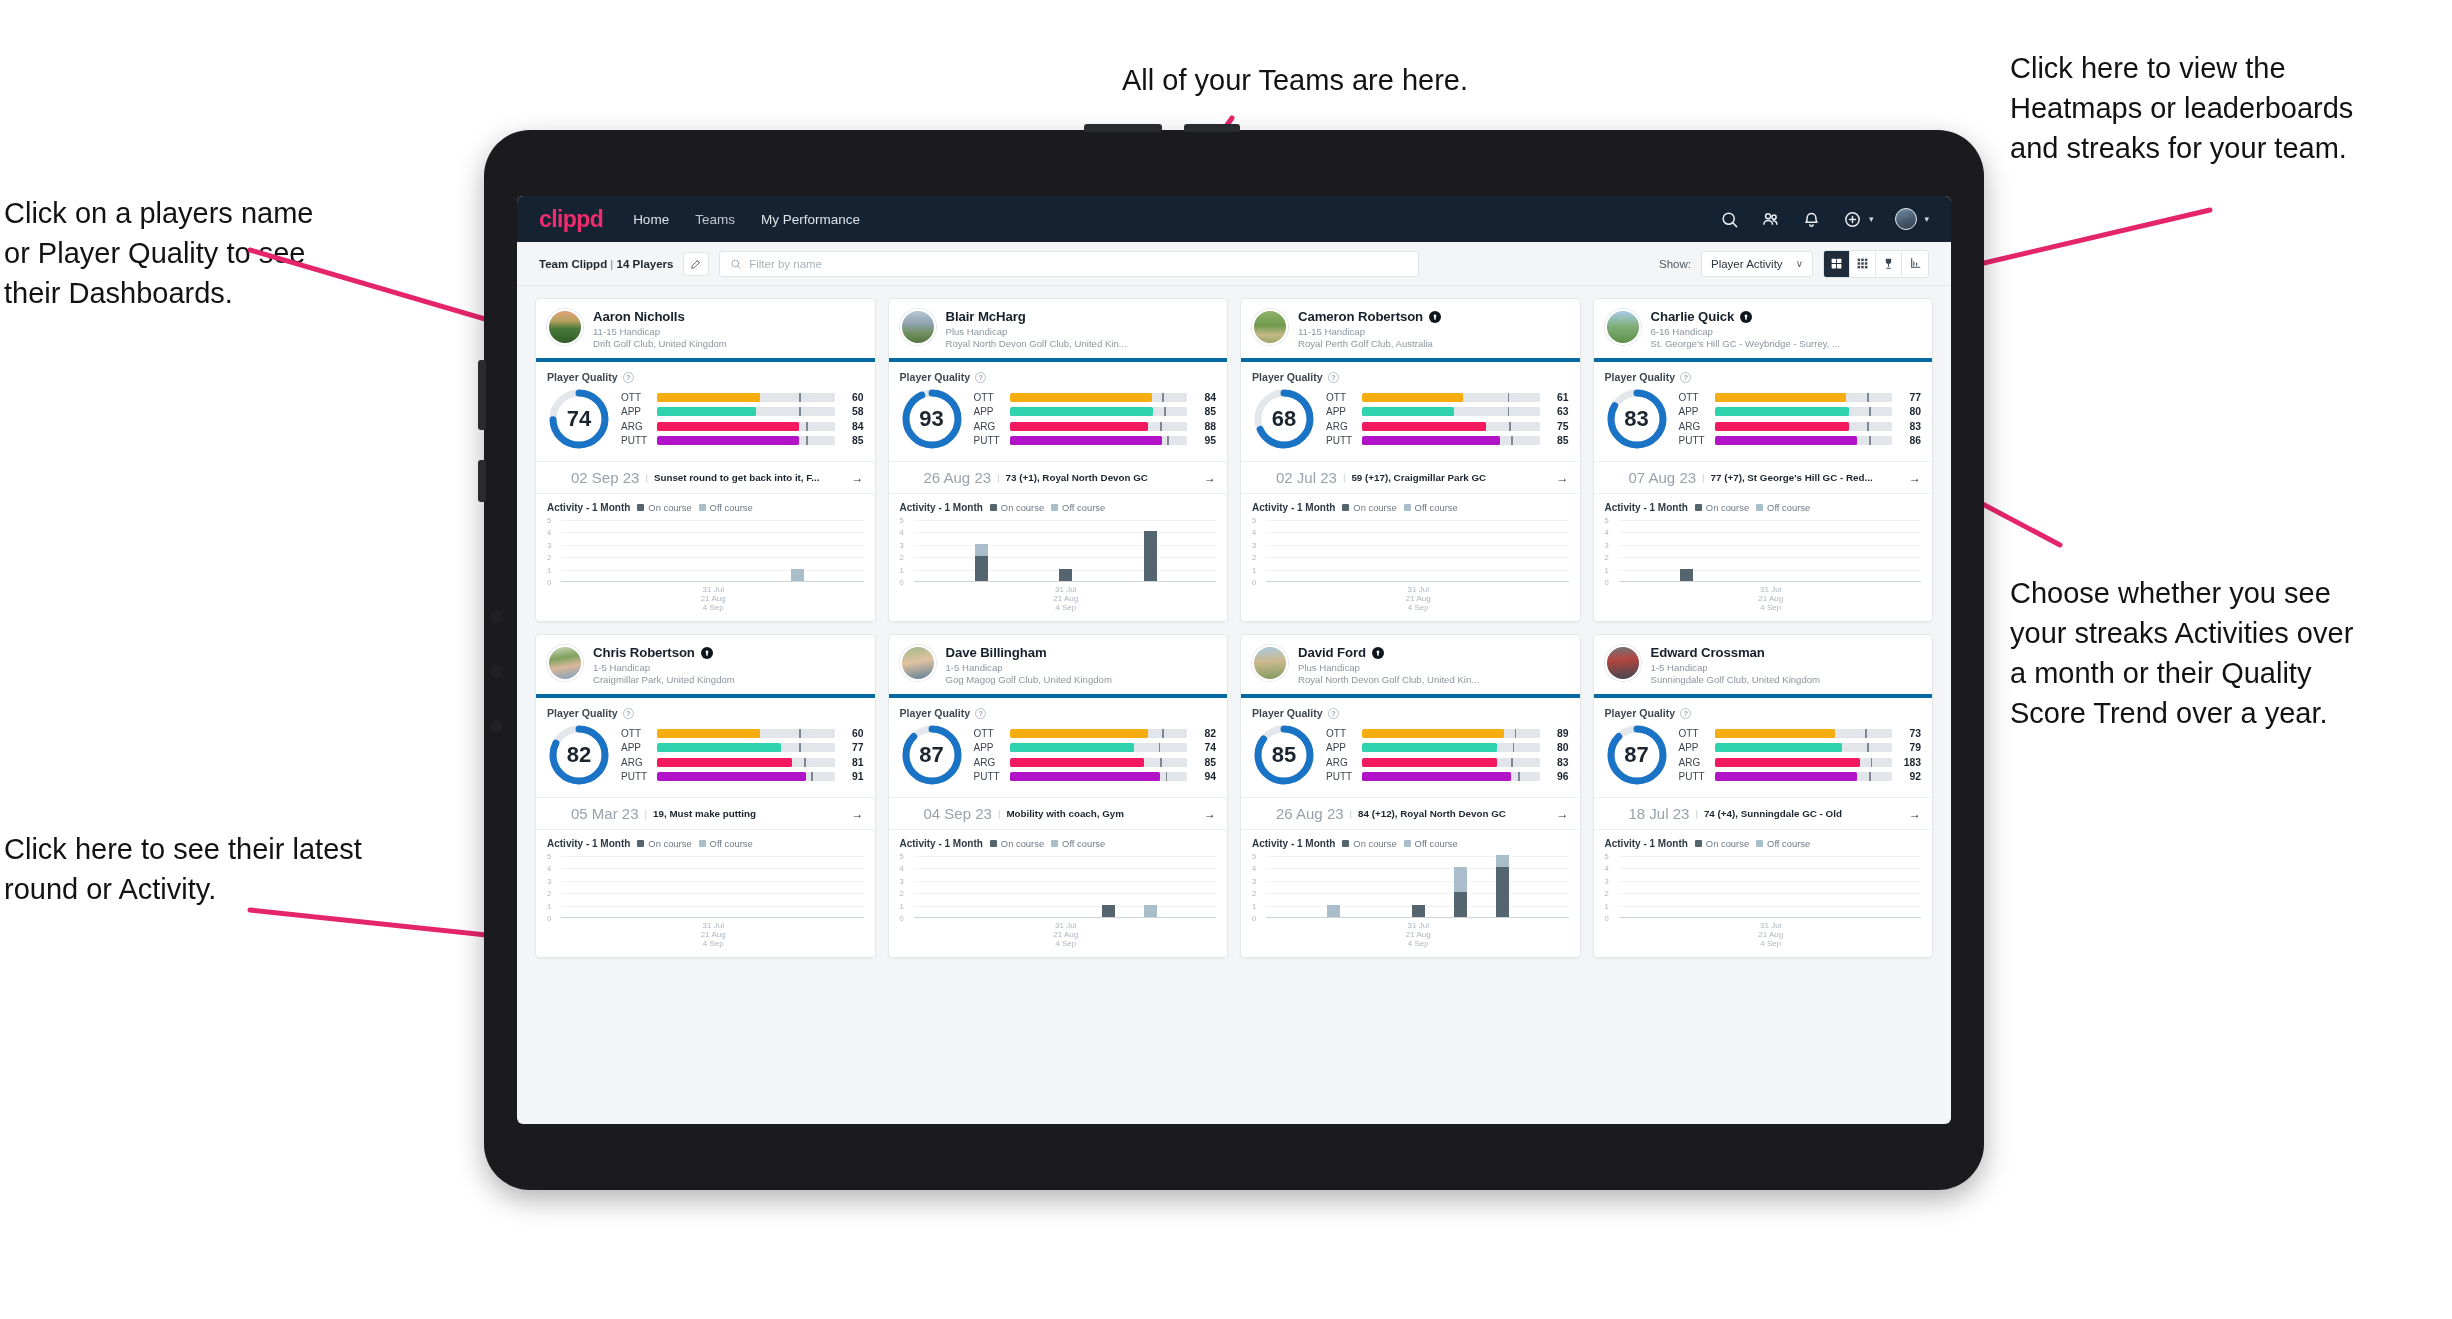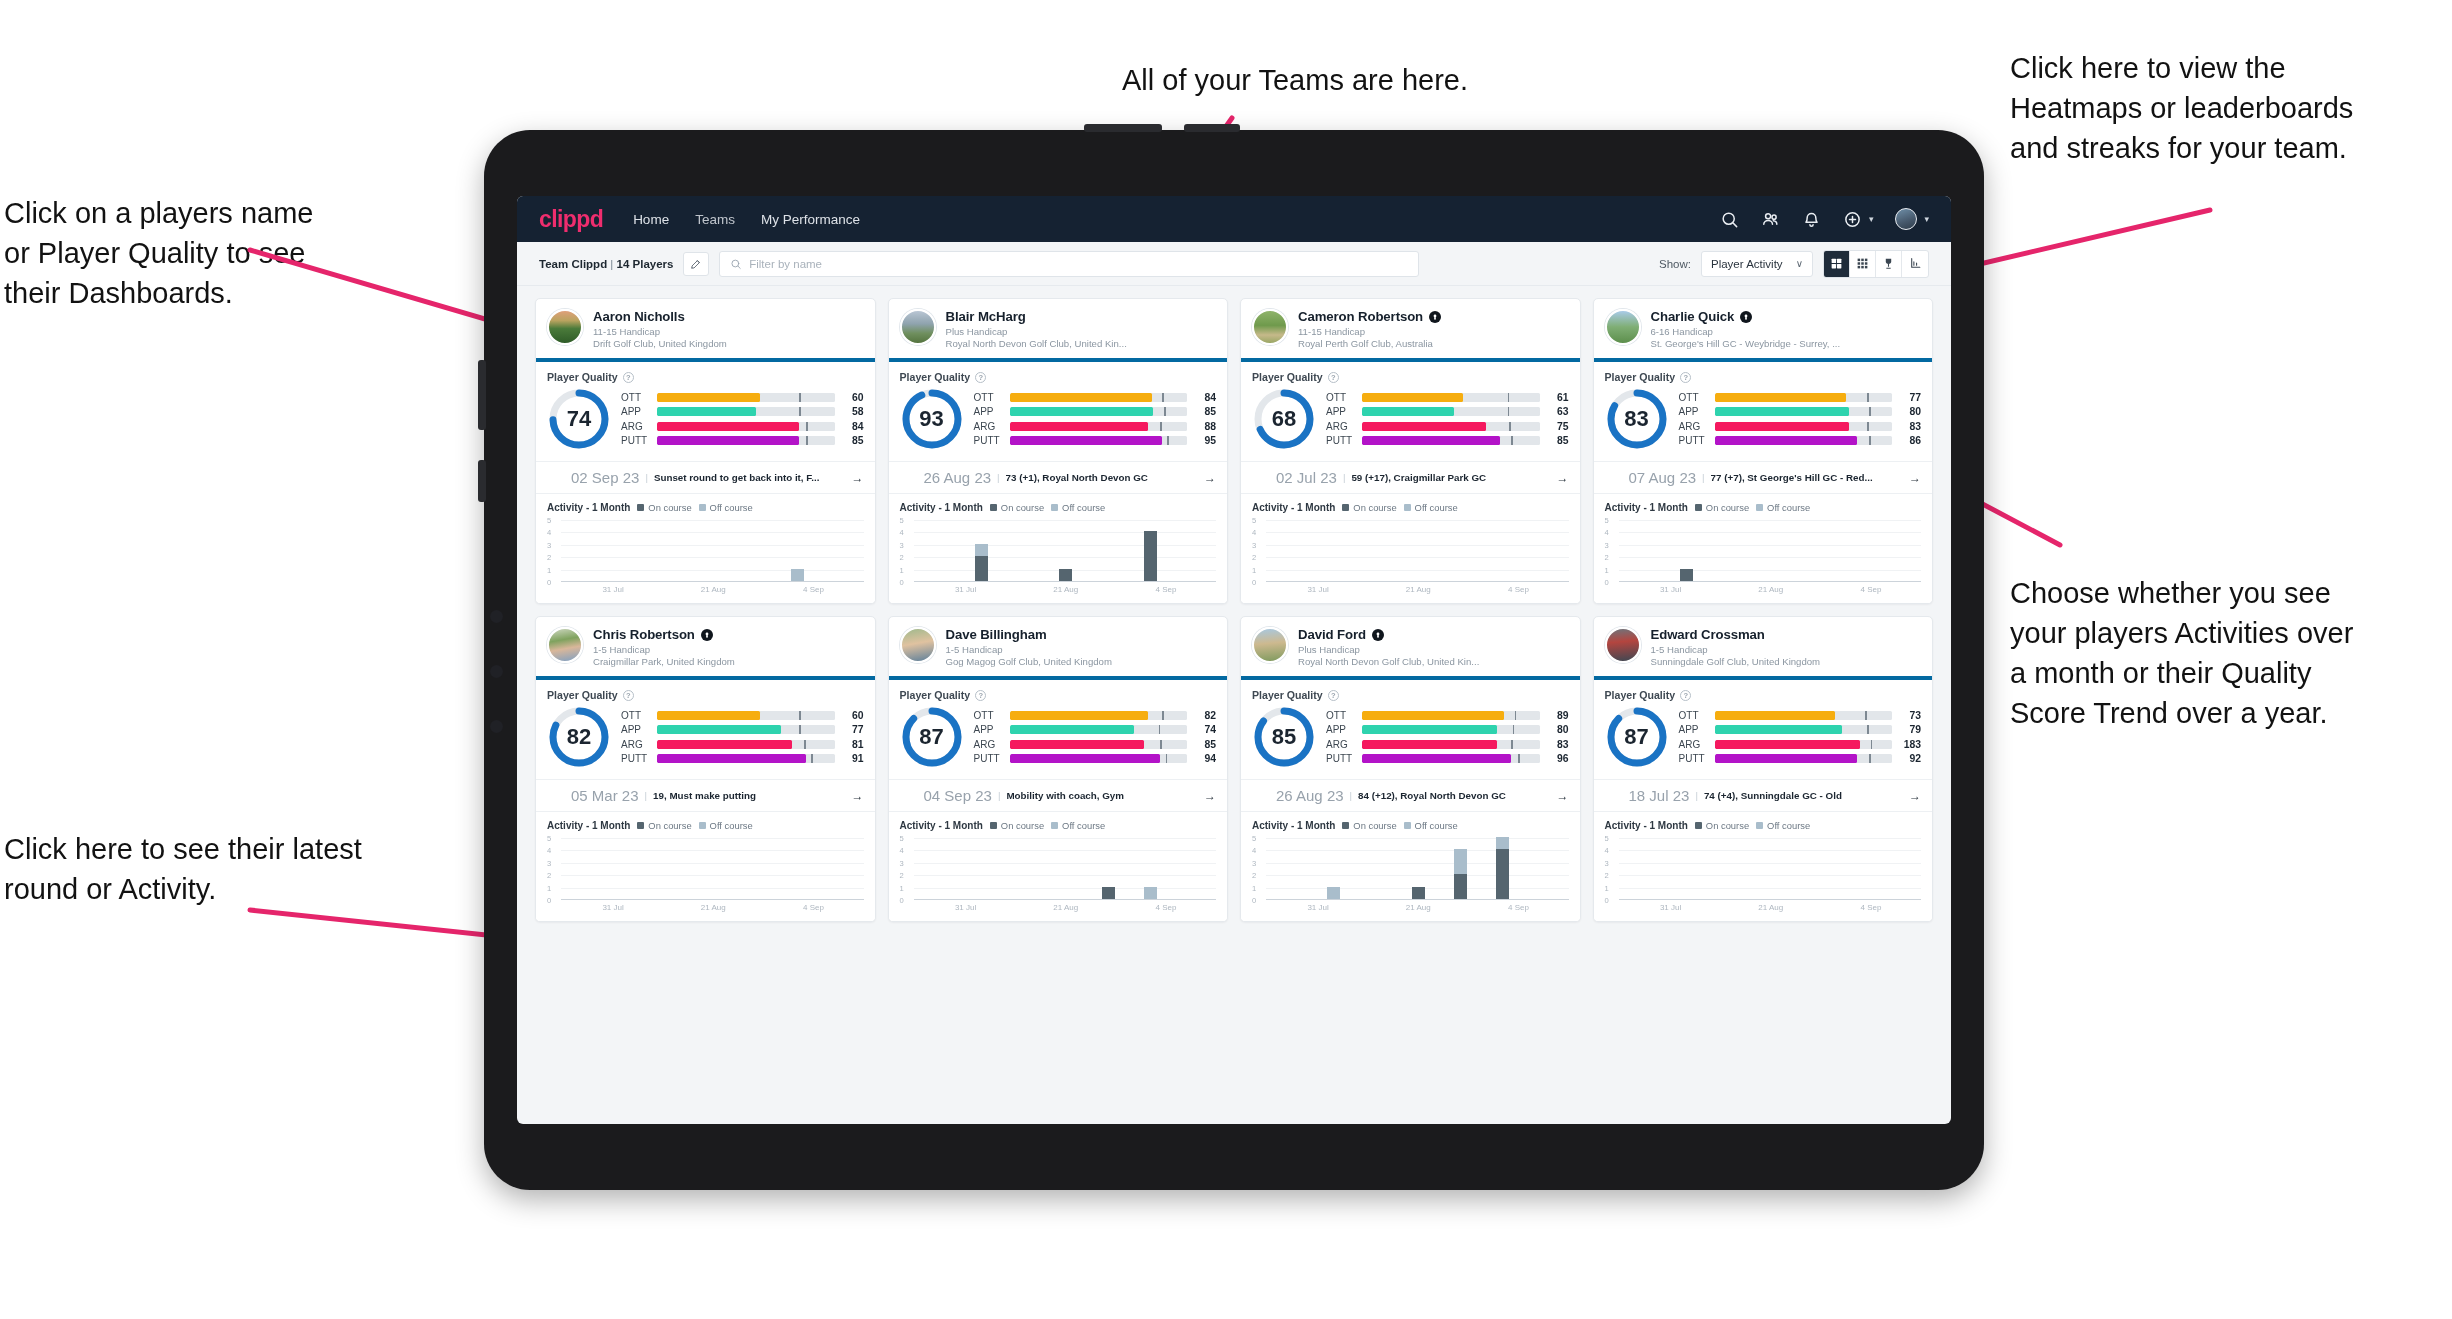--- a/index.html
+++ b/index.html
@@ -195,37 +195,37 @@
   .legsq { width:7px; height:7px; border-radius:1px; }
   .chart { position:relative; height: 64px; padding-left: 14px; }
   .ylab { position:absolute; left:0; font-size: 7.6px; color:#aeb7c0; transform: translateY(-50%); }
   .gline { position:absolute; left:14px; right:0; height:1px; background:#f0f2f4; }
   .axis { position:absolute; left:14px; right:0; bottom:0; height:1px; background:#ccd3da; }
   .plot { position:absolute; left:18px; right:2px; bottom:1px; top:0; display:flex; align-items:flex-end; }
   .bcol { flex:1; display:flex; flex-direction:column; justify-content:flex-end; align-items:center; }
   .seg { width: 13px; }
   .seg.on { background:#55656f; }
   .seg.off { background:#a9bdcb; }
-  .xlabs { display:flex; padding-left: 16px; margin-top: 3px; }
+  .xlabs { display:flex; padding-left: 16px; margin-top: 3px; flex-direction: column; }
   .xlab { font-size: 8px; color:#aeb7c0; text-align:center; }
 </style>
 </head>
 <body>
 
 <div id="root">
 
   <div class="annot a-topright">Click here to view the
 Heatmaps or leaderboards
 and streaks for your team.</div>
   <div class="annot a-topcenter">All of your Teams are here.</div>
   <div class="annot a-left1">Click on a players name
 or Player Quality to see
 their Dashboards.</div>
   <div class="annot a-right2">Choose whether you see
-your players Activities over
+your streaks Activities over
 a month or their Quality
 Score Trend over a year.</div>
   <div class="annot a-left2">Click here to see their latest
 round or Activity.</div>
 
   <svg class="arrows" viewBox="0 0 2452 1319">
     <g stroke="#e5256b" stroke-width="5" fill="none" stroke-linecap="round">
       <path d="M1232 118 L1145 240"></path>
       <path d="M2210 210 L1805 305"></path>
       <path d="M250 250 L675 375"></path>

